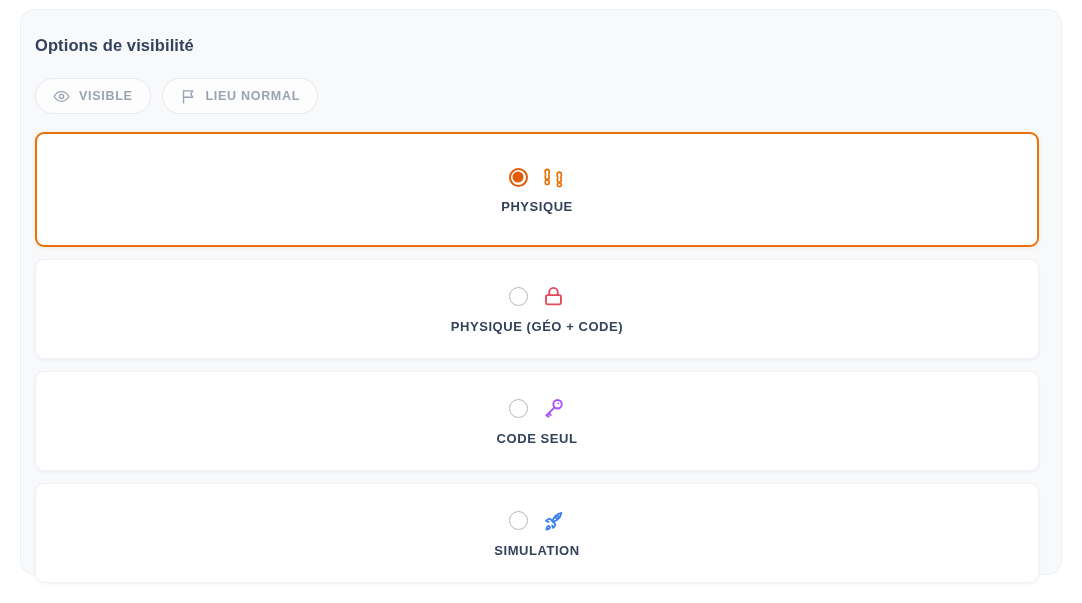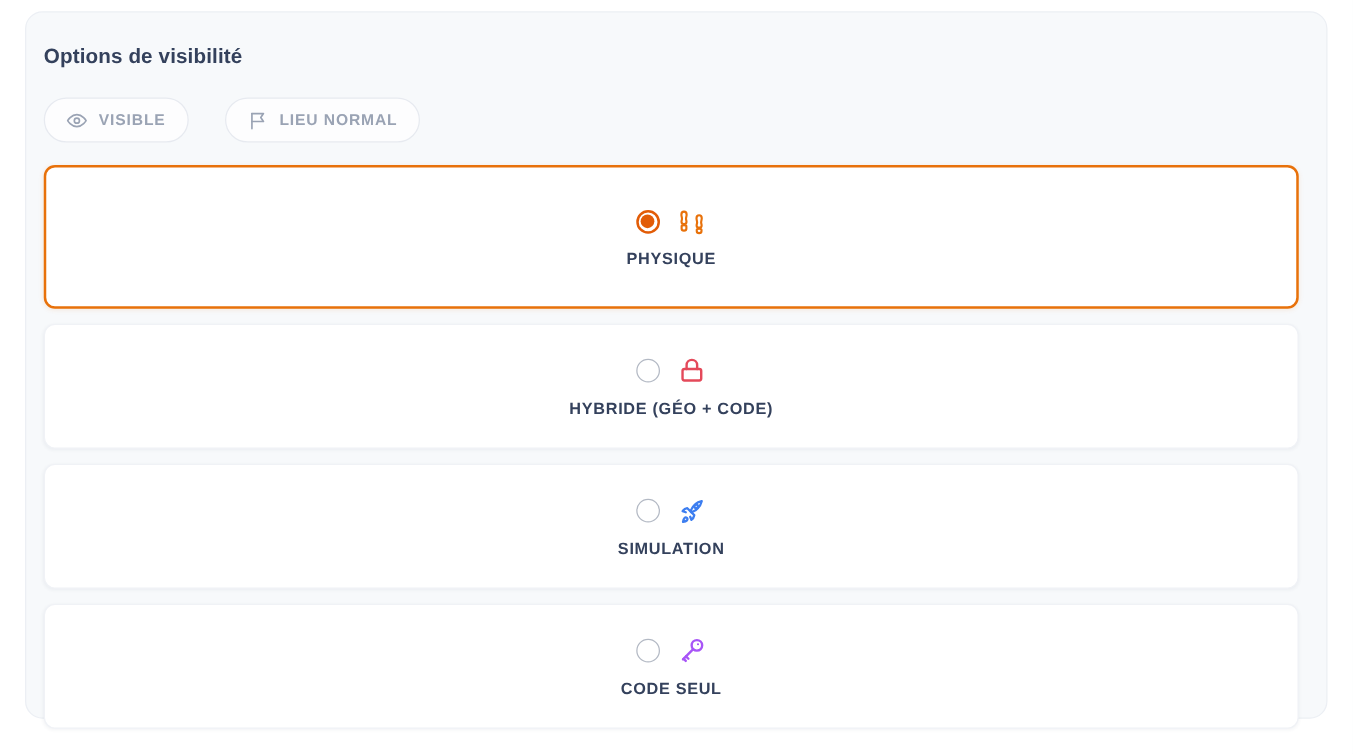--- a/index.html
+++ b/index.html
@@ -36,21 +36,21 @@
     font-weight: bold;
     color: #34415c;
     letter-spacing: 0.1px;
   }
 
   .badges {
     position: absolute;
     left: 14px;
     top: 68px;
     display: flex;
-    gap: 29px;
+    gap: 11px;
   }
   .badge {
     display: flex;
     align-items: center;
     gap: 9px;
     height: 36px;
     box-sizing: border-box;
     padding: 0 17px;
     background: #fdfdfe;
     border: 1px solid #e7eaf0;
@@ -199,49 +199,49 @@
     <div class="option-card">
       <div class="option-head">
         <span class="radio"></span>
         <span class="option-icon">
           <svg width="23" height="23" viewBox="0 0 24 24" fill="none" stroke="#e4495a" stroke-width="2" stroke-linecap="round" stroke-linejoin="round">
             <rect x="4.2" y="10.6" width="15.6" height="9.6" rx="1.6"></rect>
             <path d="M7.6 10.6V7.4a4.4 4.4 0 0 1 8.8 0v3.2"></path>
           </svg>
         </span>
       </div>
-      <div class="option-label">HYBRIDE (GÉO + CODE)</div>
+      <div class="option-label">PHYSIQUE (GÉO + CODE)</div>
+    </div>
+
+    <div class="option-card">
+      <div class="option-head">
+        <span class="radio"></span>
+        <span class="option-icon">
+          <svg width="23" height="23" viewBox="0 0 24 24" fill="none" stroke="#a855f7" stroke-width="2" stroke-linecap="round" stroke-linejoin="round">
+            <circle cx="16.2" cy="7.6" r="4.4"></circle>
+            <circle cx="17.1" cy="6.7" r="0.9" fill="#a855f7" stroke="none"></circle>
+            <path d="M13.1 10.8 4.6 19.3"></path>
+            <path d="M7.1 16.8l2 2"></path>
+            <path d="M5.1 18.8l1.8 1.8"></path>
+          </svg>
+        </span>
+      </div>
+      <div class="option-label">CODE SEUL</div>
     </div>
 
     <div class="option-card">
       <div class="option-head">
         <span class="radio"></span>
         <span class="option-icon">
           <svg width="23" height="23" viewBox="0 0 24 24" fill="none" stroke="#3d7ef0" stroke-width="1.9" stroke-linecap="round" stroke-linejoin="round">
             <path d="M11.6 13.4c3.6-1.2 7.4-4.1 8.6-9.3-5.2 1.2-8.1 5-9.3 8.6"></path>
             <path d="M10.9 12.7 8.2 10c-1.6.3-3 1.1-3.9 2.4l2.6 1"></path>
             <path d="M11.3 13.1l2.7 2.7c-.3 1.6-1.1 3-2.4 3.9l-1-2.6"></path>
             <circle cx="15.6" cy="8.4" r="1.5"></circle>
             <path d="M5.9 18.1c-.9.9-1.2 2.6-1.3 3.3.7-.1 2.4-.4 3.3-1.3.6-.6.6-1.5 0-2s-1.4-.6-2 0Z"></path>
           </svg>
         </span>
       </div>
       <div class="option-label">SIMULATION</div>
     </div>
 
-    <div class="option-card">
-      <div class="option-head">
-        <span class="radio"></span>
-        <span class="option-icon">
-          <svg width="23" height="23" viewBox="0 0 24 24" fill="none" stroke="#a855f7" stroke-width="2" stroke-linecap="round" stroke-linejoin="round">
-            <circle cx="16.2" cy="7.6" r="4.4"></circle>
-            <circle cx="17.1" cy="6.7" r="0.9" fill="#a855f7" stroke="none"></circle>
-            <path d="M13.1 10.8 4.6 19.3"></path>
-            <path d="M7.1 16.8l2 2"></path>
-            <path d="M5.1 18.8l1.8 1.8"></path>
-          </svg>
-        </span>
-      </div>
-      <div class="option-label">CODE SEUL</div>
-    </div>
-
   </div>
 </div>
 
 </body></html>

